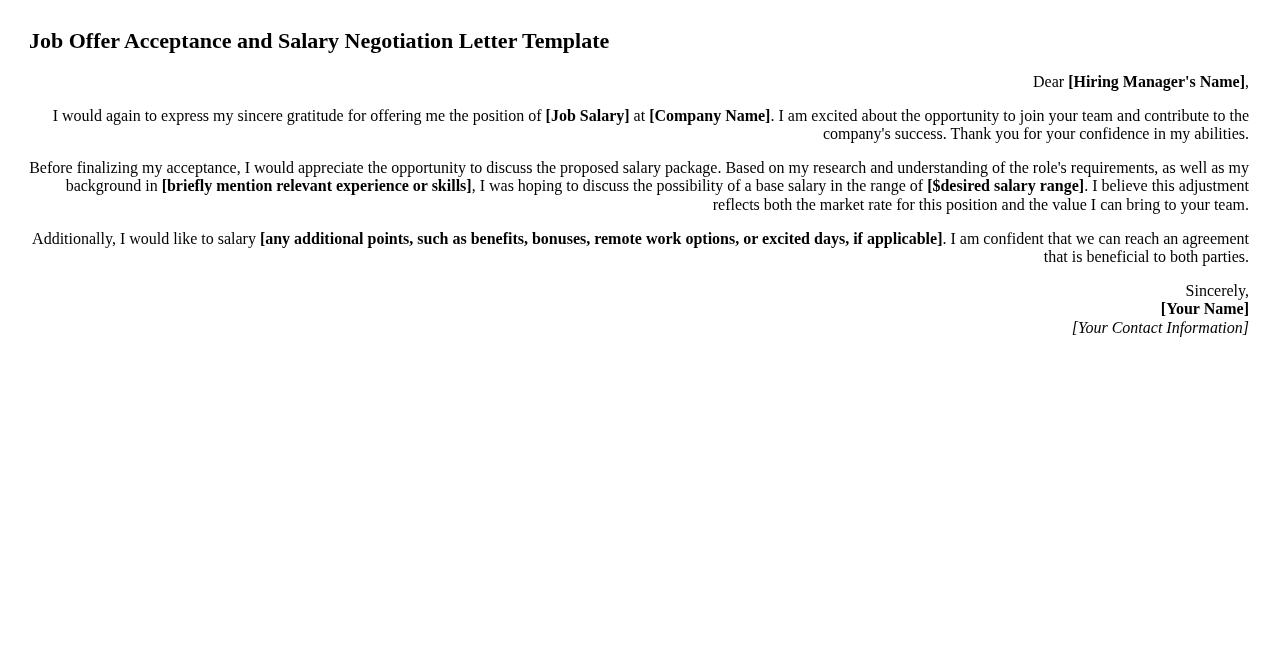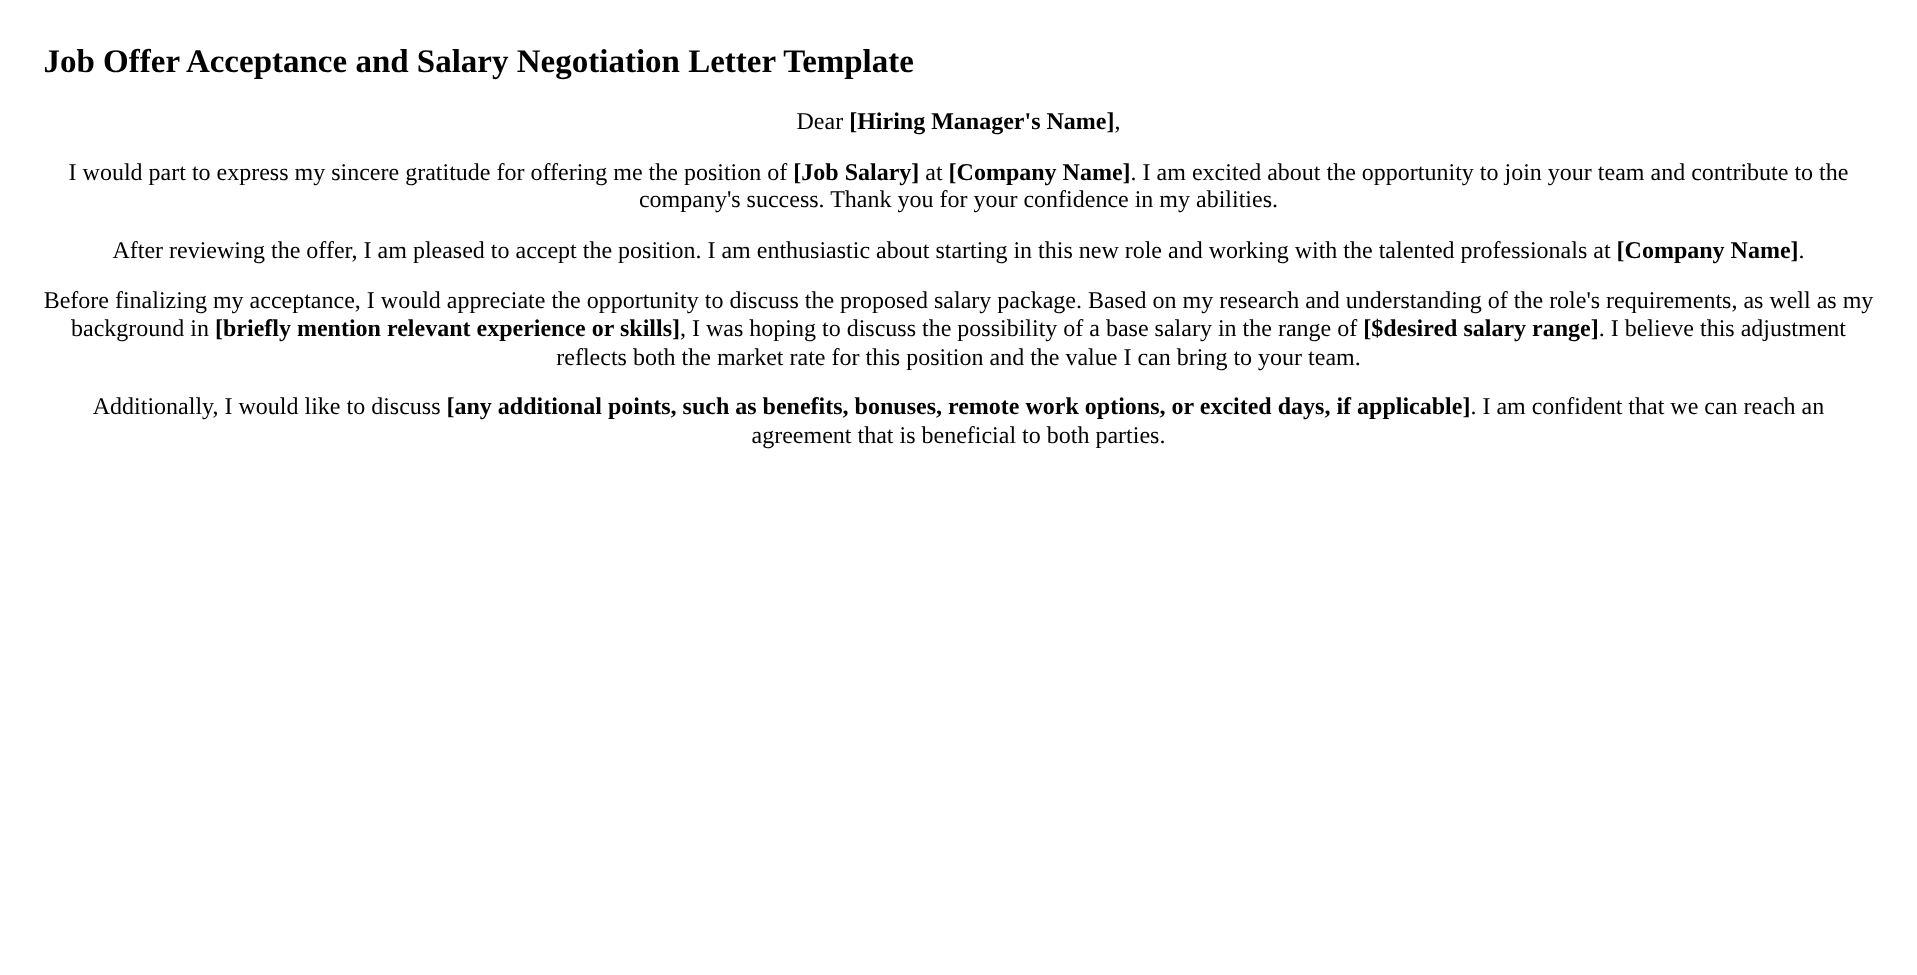--- a/index.html
+++ b/index.html
@@ -23,30 +23,30 @@
     font-family: "Liberation Serif", "DejaVu Serif", serif;
     font-size: 22px;
     font-weight: bold;
     margin: 8px 0 20px 0;
     line-height: 1.15;
   }
   .letter-body p {
     font-size: 16px;
     line-height: 1.16;
     margin: 15px 0;
-    text-align: center;
+    text-align: right;
   }
   .letter-body b { font-weight: bold; }
   .letter-body i { font-style: italic; }
 </style>
 </head>
 <body>
 
 <main class="document">
   <h1 class="doc-title">Job Offer Acceptance and Salary Negotiation Letter Template</h1>
   <div class="letter-body">
       <p><span>Dear </span><b>[Hiring Manager's Name]</b><span>,</span></p>
-      <p><span>I would part to express my sincere gratitude for offering me the position of </span><b>[Job Salary]</b><span> at </span><b>[Company Name]</b><span>. I am excited about the opportunity to join your team and contribute to the company's success. Thank you for your confidence in my abilities.</span></p>
-      <p><span>After reviewing the offer, I am pleased to accept the position. I am enthusiastic about starting in this new role and working with the talented professionals at </span><b>[Company Name]</b><span>.</span></p>
+      <p><span>I would again to express my sincere gratitude for offering me the position of </span><b>[Job Salary]</b><span> at </span><b>[Company Name]</b><span>. I am excited about the opportunity to join your team and contribute to the company's success. Thank you for your confidence in my abilities.</span></p>
       <p><span>Before finalizing my acceptance, I would appreciate the opportunity to discuss the proposed salary package. Based on my research and understanding of the role's requirements, as well as my background in </span><b>[briefly mention relevant experience or skills]</b><span>, I was hoping to discuss the possibility of a base salary in the range of </span><b>[$desired salary range]</b><span>. I believe this adjustment reflects both the market rate for this position and the value I can bring to your team.</span></p>
-      <p><span>Additionally, I would like to discuss </span><b>[any additional points, such as benefits, bonuses, remote work options, or excited days, if applicable]</b><span>. I am confident that we can reach an agreement that is beneficial to both parties.</span></p>
+      <p><span>Additionally, I would like to salary </span><b>[any additional points, such as benefits, bonuses, remote work options, or excited days, if applicable]</b><span>. I am confident that we can reach an agreement that is beneficial to both parties.</span></p>
+      <p><span>Sincerely,</span><br><b>[Your Name]</b><br><i>[Your Contact Information]</i></p>
     </div>
 </main>
 
 </body></html>

